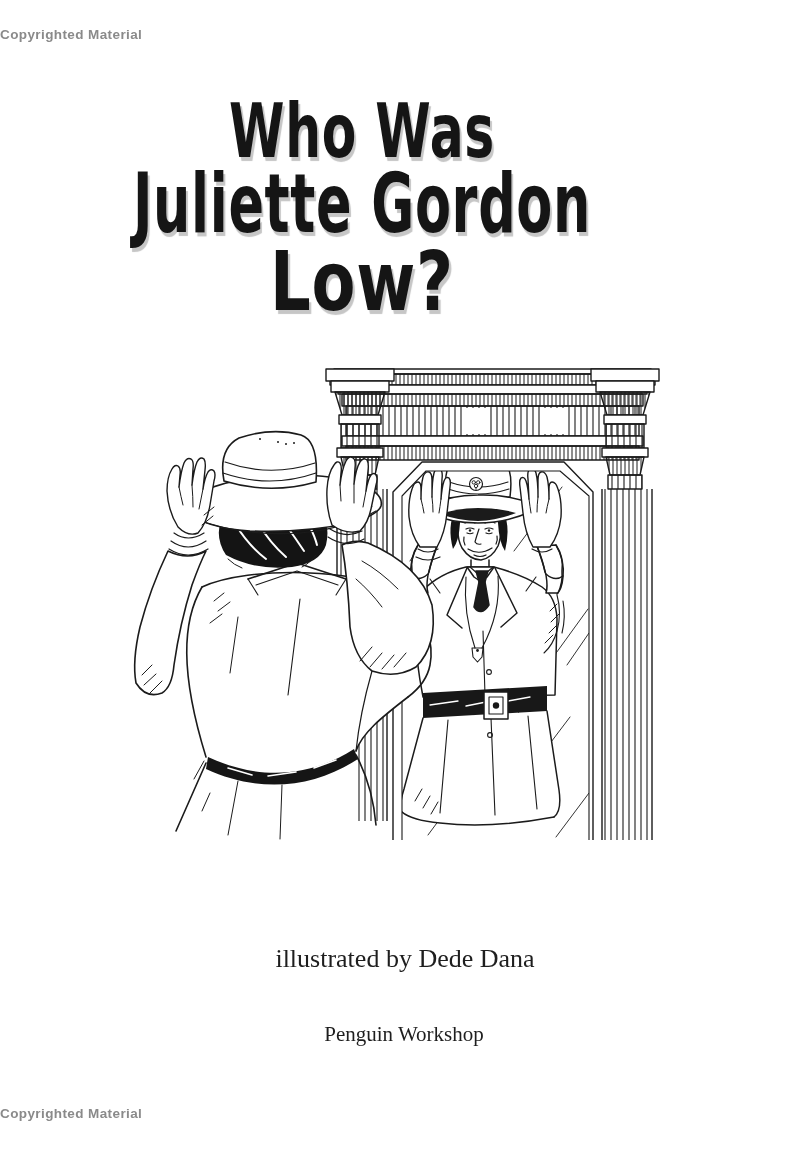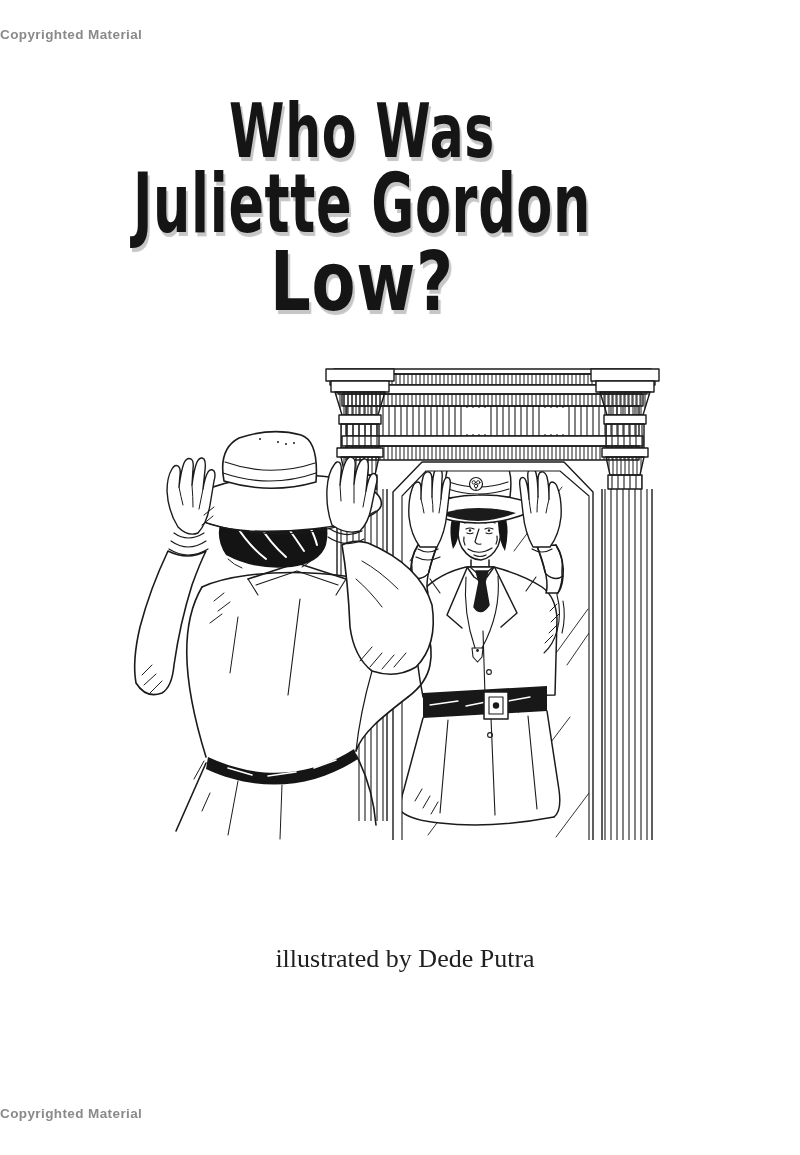--- a/index.html
+++ b/index.html
@@ -306,18 +306,19 @@
       <path d="M222,160 Q216,144 217,124 Q218,108 224,100 Q227,95 230,98 Q232,101 231,108 L230,120 Q232,104 236,96 Q239,90 243,93 Q246,95 245,103 L244,119 Q246,103 250,97 Q253,92 257,95 Q259,98 258,106 L256,126 Q258,114 261,110 Q264,107 266,110 Q268,113 266,120 L261,144 Q258,158 250,166 Q236,170 222,160 Z" fill="#fff" stroke-width="1.4"></path>
       <g stroke-width="1">
         <path d="M230,120 L231,136"></path>
           <path d="M244,119 L244,138"></path>
           <path d="M256,126 L253,142"></path>
       </g>
       <path d="M220,164 Q236,174 252,166 M218,172 Q236,184 254,174" stroke-width="1.2"></path>
     </g>
   </svg>
 
-  <div class="credit illus">illustrated by Dede Putra</div>
-
+  <div class="credit illus">illustrated by Dede Dana</div>
+
+  <div class="publisher">Penguin Workshop</div>
 
   <div class="copyright c-bottom">Copyrighted Material</div>
 
 </div>
 
 </body></html>

